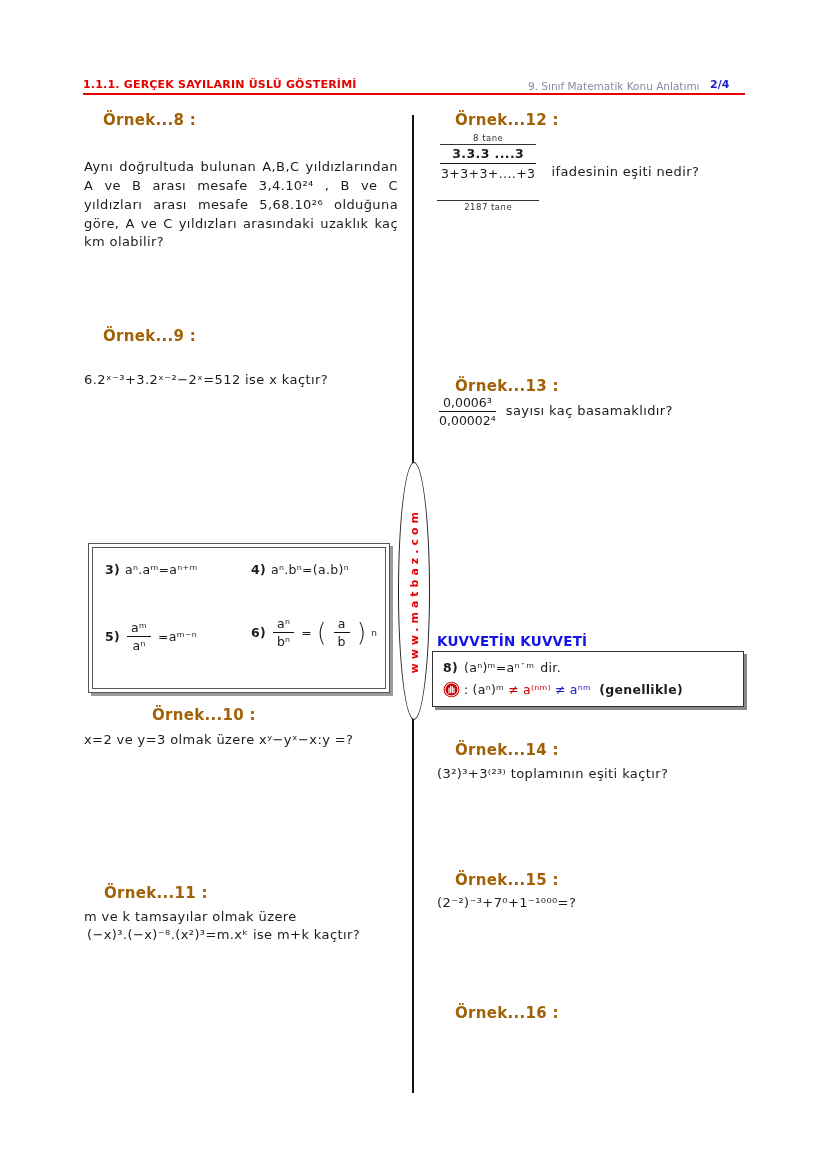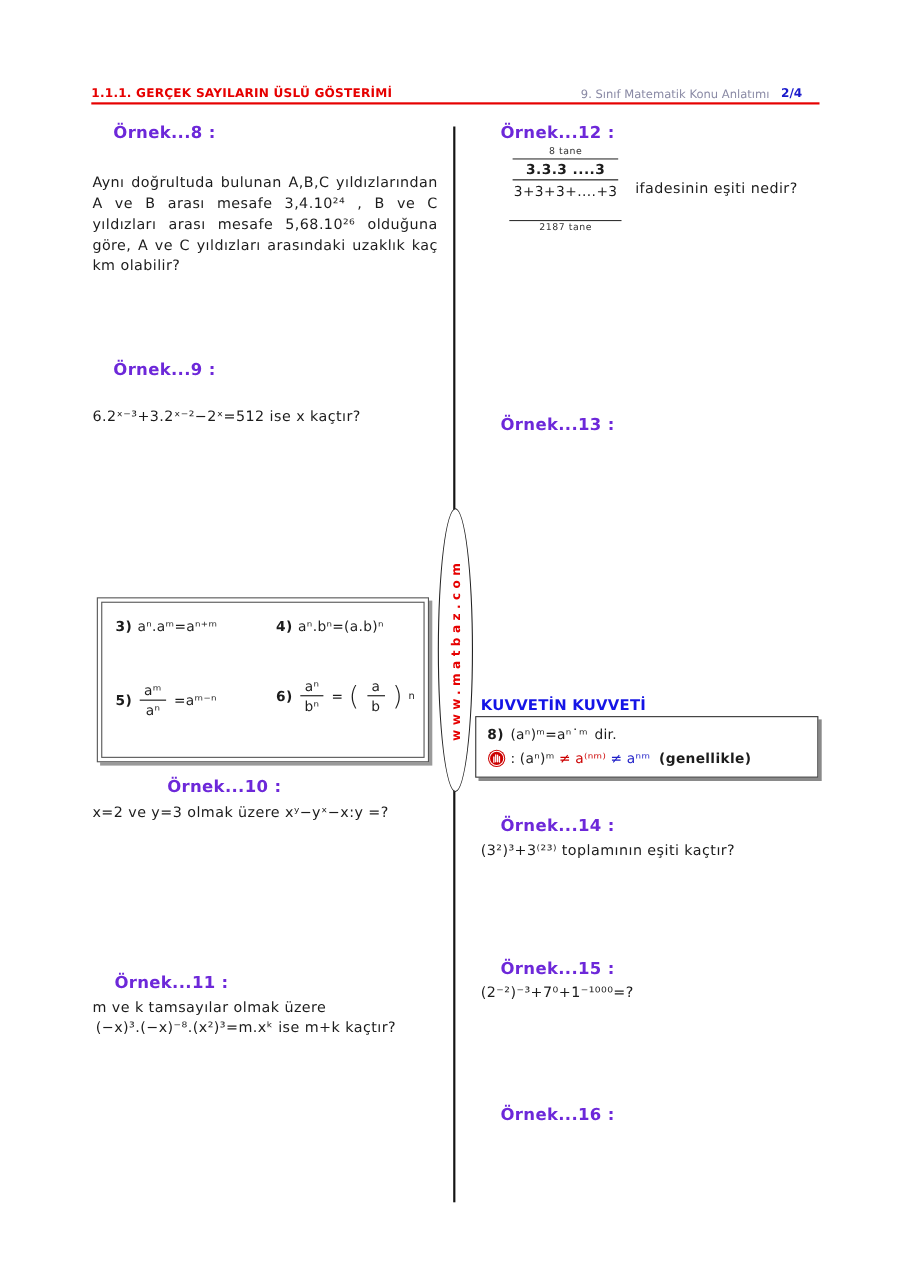--- a/index.html
+++ b/index.html
@@ -21,21 +21,21 @@
   .watermark{
     position:absolute;left:398px;top:462px;width:30px;height:256px;
     background:#ffffff;border:1.5px solid #222;border-radius:50%;
     display:flex;align-items:center;justify-content:center;z-index:3;
   }
   .watermark span{
     writing-mode:vertical-rl;transform:rotate(180deg);
     color:#e60000;font-weight:bold;font-size:11px;letter-spacing:4px;white-space:nowrap;
   }
   
-  .ex-title{position:absolute;font-size:15px;font-weight:bold;color:#6d28d9;letter-spacing:.3px;}
+  .ex-title{position:absolute;font-size:15px;font-weight:bold;color:#a16207;letter-spacing:.3px;}
   .body-text{font-size:13px;color:#1c1c1c;letter-spacing:.4px;line-height:1.45;}
   .abs{position:absolute;}
   .section-title{position:absolute;font-size:13.5px;font-weight:bold;color:#1414e6;letter-spacing:.2px;}
   
   .frac{display:inline-flex;flex-direction:column;align-items:center;text-align:center;vertical-align:middle;margin:0 2px;}
   .frac .top{border-bottom:1.2px solid #111;padding:0 4px 1px;}
   .frac .bottom{padding-top:1px;}
   .paren{font-size:24px;font-weight:300;line-height:1;vertical-align:middle;}
   .sup{font-size:9px;vertical-align:super;}
   
@@ -46,21 +46,21 @@
   }
   .rules-inner{border:1px solid #555;width:100%;height:100%;position:relative;box-sizing:border-box;background:#fff;}
   .rule-item{position:absolute;font-size:12.5px;display:flex;align-items:center;gap:5px;letter-spacing:.3px;}
   .rule-num{font-weight:bold;}
   .pos-r3{left:12px;top:14px;}
   .pos-r4{left:158px;top:14px;}
   .pos-r5{left:12px;top:72px;}
   .pos-r6{left:158px;top:68px;}
   
   .ex12-row{position:absolute;left:437px;top:132px;display:flex;align-items:center;gap:12px;}
-  .bigfrac{display:inline-flex;flex-direction:column;align-items:center;font-size:12.5px;letter-spacing:.4px;margin-left:26px;}
+  .bigfrac{display:inline-flex;flex-direction:column;align-items:center;font-size:12.5px;letter-spacing:.4px;}
   .tiny-label{font-size:8.5px;color:#333;letter-spacing:.5px;padding:1px 0;}
   .bf-num{border-top:1px solid #333;border-bottom:1.4px solid #111;padding:1px 12px 2px;font-weight:600;}
   .bf-den{border-bottom:1px solid #333;padding:2px 4px 19px;}
   
   .ex13-row{position:absolute;left:437px;top:395px;display:flex;align-items:center;gap:8px;}
   .frac13 .top{font-size:12.5px;}
   .frac13 .bottom{font-size:12.5px;}
   
   .power-box{
     position:absolute;left:432px;top:651px;width:312px;box-sizing:border-box;
@@ -145,20 +145,27 @@
     <div class="bigfrac">
       <span class="tiny-label">8  tane</span>
       <span class="bf-num">3.3.3 ....3</span>
       <span class="bf-den">3+3+3+....+3</span>
       <span class="tiny-label">2187  tane</span>
     </div>
     <span class="body-text">ifadesinin eşiti nedir?</span>
   </div>
 
   <div class="ex-title" style="left:455px;top:377px;">Örnek...13 :</div>
+  <div class="ex13-row">
+    <span class="frac frac13">
+      <span class="top">0,0006³</span>
+      <span class="bottom">0,00002⁴</span>
+    </span>
+    <span class="body-text">sayısı kaç basamaklıdır?</span>
+  </div>
 
   <div class="section-title" style="left:437px;top:633px;">KUVVETİN KUVVETİ</div>
 
   <div class="power-box">
     <div class="power-line1">
       <span class="rule-num">8)</span>
       <span>(aⁿ)ᵐ=aⁿ˙ᵐ</span>
       <span>dir.</span>
     </div>
     <div class="power-line2">

